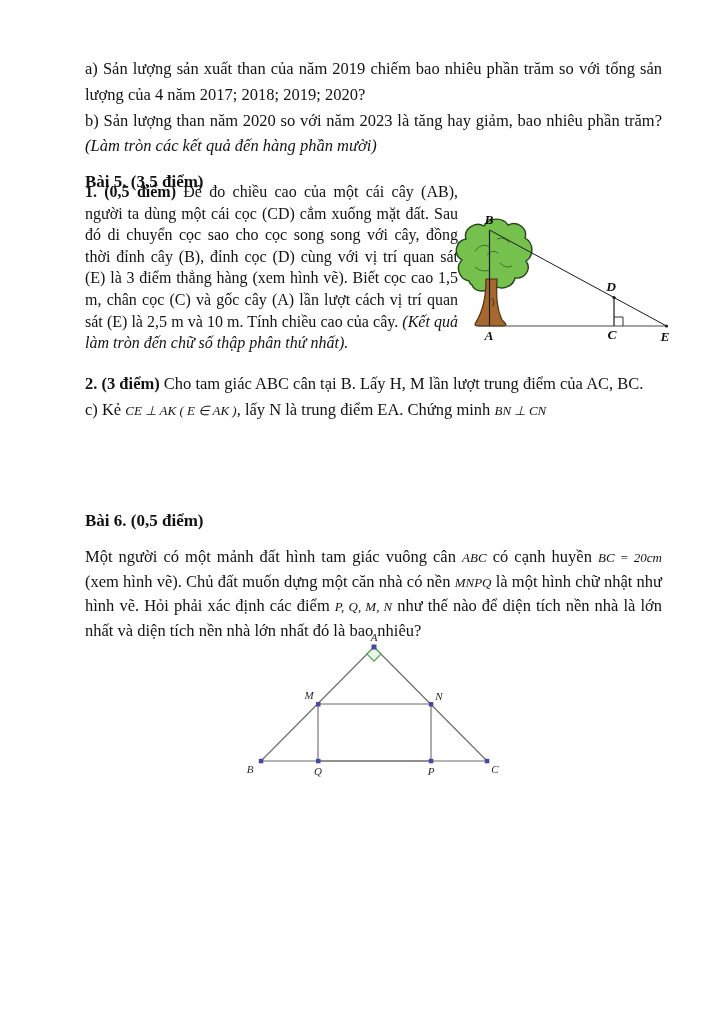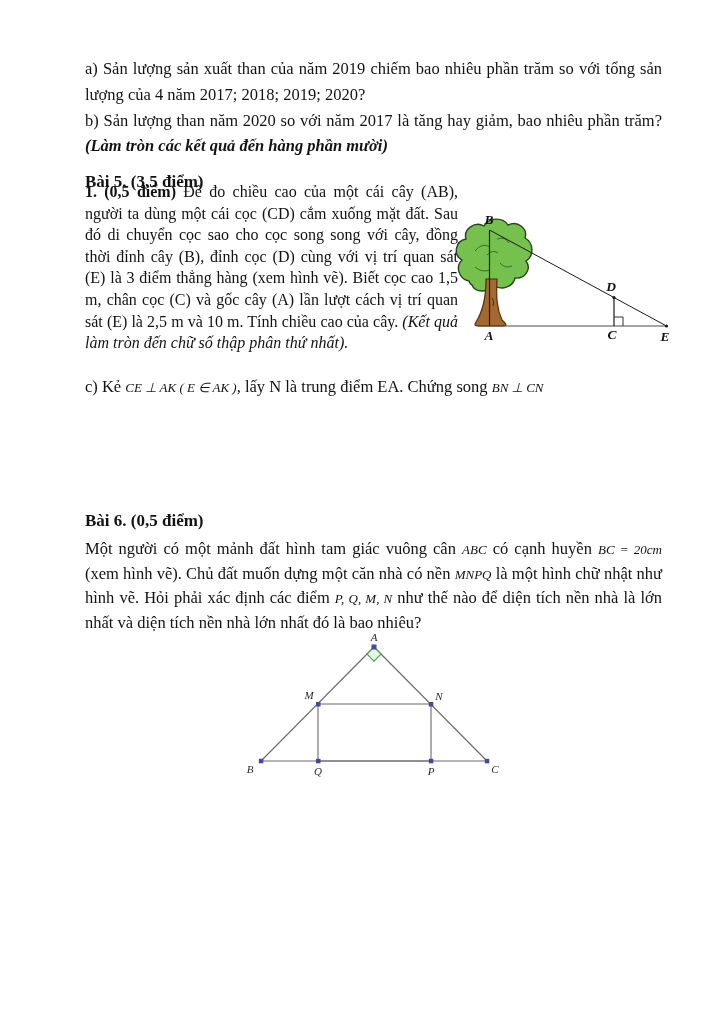--- a/index.html
+++ b/index.html
@@ -5,46 +5,46 @@
   html,body{margin:0;padding:0;background:#ffffff;}
   .page{
     position:relative;width:725px;height:831px;background:#ffffff;
     font-family:"Liberation Serif","DejaVu Serif",serif;color:#121212;
     overflow:hidden;
   }
   .sec{position:absolute;left:85px;width:577px;text-align:justify;}
   .sec p{margin:0;padding:0;}
   .intro{top:56px;font-size:16.5px;line-height:25.8px;}
   .bold{font-weight:bold;}
-  .bolditalic{font-weight:bold;font-style:italic;}
+  .bolditalic{font-weight:normal;font-style:italic;}
   .italic{font-style:italic;}
   .heading{font-weight:bold;font-size:17px;line-height:24px;text-align:left;}
   .h-bai5{top:170px;}
   .prob1{top:181px;width:373px;font-size:16px;line-height:21.6px;}
   .prob2{top:372px;font-size:16.5px;line-height:23px;}
   .prob2 .line-c{margin-top:3px;}
   .math{font-style:italic;font-size:13px;font-family:"Liberation Serif",serif;}
   .bai6{top:509px;font-size:16.5px;line-height:23.5px;}
-  .bai6 .heading{margin-bottom:4px;}
+  .bai6 .heading{margin-bottom:12px;}
   .fig{position:absolute;}
   .tree-fig{left:445px;top:203px;}
   .land-fig{left:228px;top:630px;}
   .scroll-indicator{
     position:absolute;left:330px;top:1012px;width:66px;height:7px;
     border-radius:4px;background:#3a6fd8;
   }
 </style>
 </head>
 <body>
 
 <div class="page">
 
   <div class="sec intro">
     <p><span>a) Sản lượng sản xuất than của năm 2019 chiếm bao nhiêu phần trăm so với tổng sản lượng của 4 năm 2017; 2018; 2019; 2020?</span></p>
-    <p><span>b) Sản lượng than năm 2020 so với năm 2017 là tăng hay giảm, bao nhiêu phần trăm? </span><span class="bolditalic">(Làm tròn các kết quả đến hàng phần mười)</span></p>
+    <p><span>b) Sản lượng than năm 2020 so với năm 2023 là tăng hay giảm, bao nhiêu phần trăm? </span><span class="bolditalic">(Làm tròn các kết quả đến hàng phần mười)</span></p>
   </div>
 
   <div class="sec heading h-bai5">Bài 5. (3,5 điểm)</div>
 
   <div class="sec prob1">
     <p><span class="bold">1. (0,5 điểm)</span><span> Để đo chiều cao của một cái cây (AB), người ta dùng một cái cọc (CD) cắm xuống mặt đất. Sau đó di chuyển cọc sao cho cọc song song với cây, đồng thời đỉnh cây (B), đỉnh cọc (D) cùng với vị trí quan sát (E) là 3 điểm thẳng hàng (xem hình vẽ).  Biết cọc cao 1,5 m, chân cọc (C) và gốc cây (A) lần lượt cách vị trí quan sát (E) là 2,5 m và 10 m. Tính chiều cao của cây. </span><span class="italic">(Kết quả làm tròn đến chữ số thập phân thứ nhất).</span></p>
   </div>
 
   <svg class="fig tree-fig" width="245" height="148" viewBox="0 0 245 148">
 
@@ -75,21 +75,22 @@
     <g font-family="Liberation Serif, serif" font-size="13.5" font-style="italic" font-weight="bold" fill="#111111" text-anchor="middle">
       <text x="44" y="21">B</text>
       <text x="166" y="88">D</text>
       <text x="44" y="137">A</text>
       <text x="167" y="136">C</text>
       <text x="220" y="138">E</text>
     </g>
   </svg>
 
   <div class="sec prob2">
-    <p class="line-c"><span>c) Kẻ </span><span class="math">CE ⊥ AK ( E ∈ AK )</span><span>, lấy N là trung điểm EA. Chứng song </span><span class="math">BN ⊥ CN</span></p>
+    <p><span class="bold">2. (3 điểm)</span><span> Cho tam giác ABC cân tại B. Lấy H, M lần lượt trung điểm của AC, BC.</span></p>
+    <p class="line-c"><span>c) Kẻ </span><span class="math">CE ⊥ AK ( E ∈ AK )</span><span>, lấy N là trung điểm EA. Chứng minh </span><span class="math">BN ⊥ CN</span></p>
   </div>
 
   <div class="sec bai6">
     <p class="heading">Bài 6. (0,5 điểm)</p>
     <p><span>Một người có một mảnh đất hình tam giác vuông cân </span><span class="math">ABC</span><span> có cạnh huyền </span><span class="math">BC = 20cm</span><span> (xem hình vẽ). Chủ đất muốn dựng một căn nhà có nền </span><span class="math">MNPQ</span><span> là một hình chữ nhật như hình vẽ. Hỏi phải xác định các điểm </span><span class="math">P, Q, M, N</span><span> như thế nào để diện tích nền nhà là lớn nhất và diện tích nền nhà lớn nhất đó là bao nhiêu?</span></p>
   </div>
 
   <svg class="fig land-fig" width="295" height="155" viewBox="0 0 295 155">
 
     <line x1="146" y1="17" x2="33" y2="131" stroke="#6a6a6a" stroke-width="1.1"></line>

